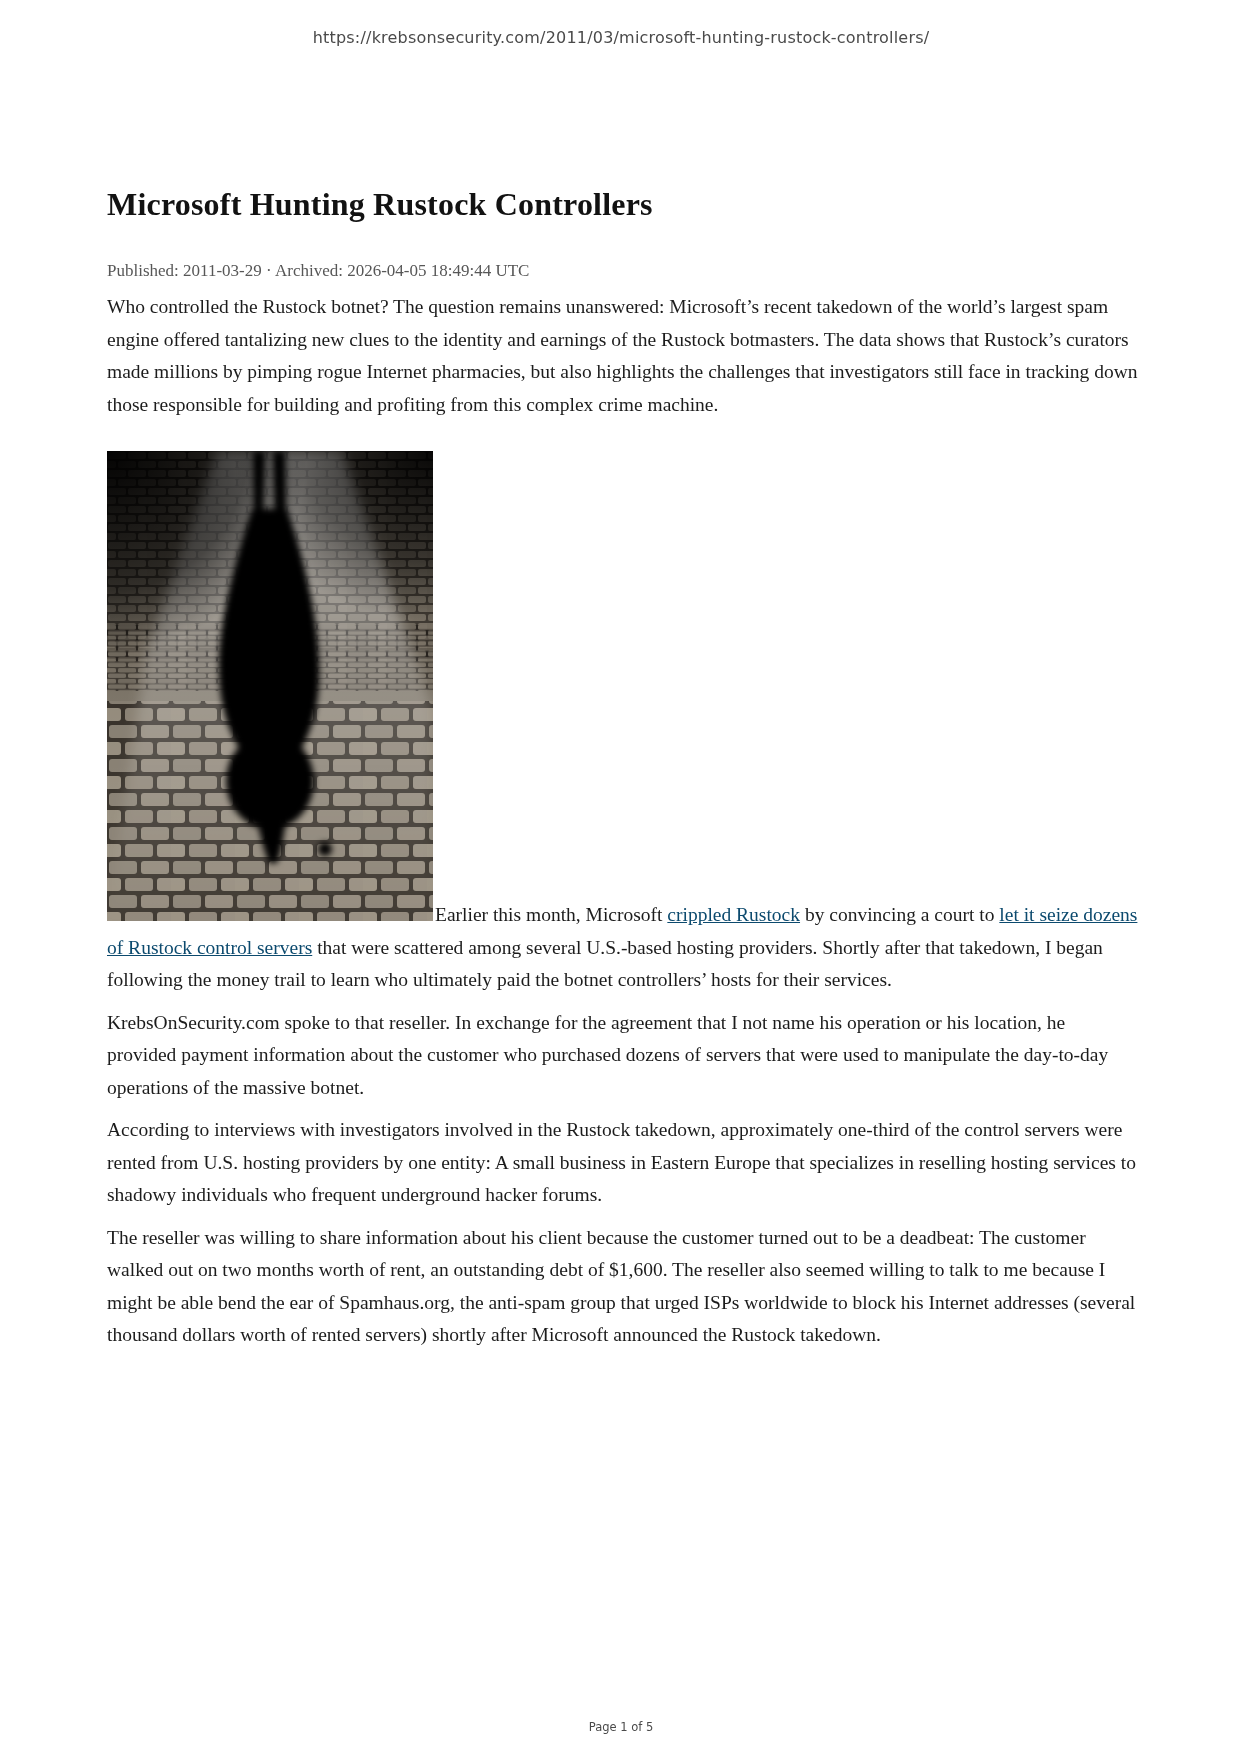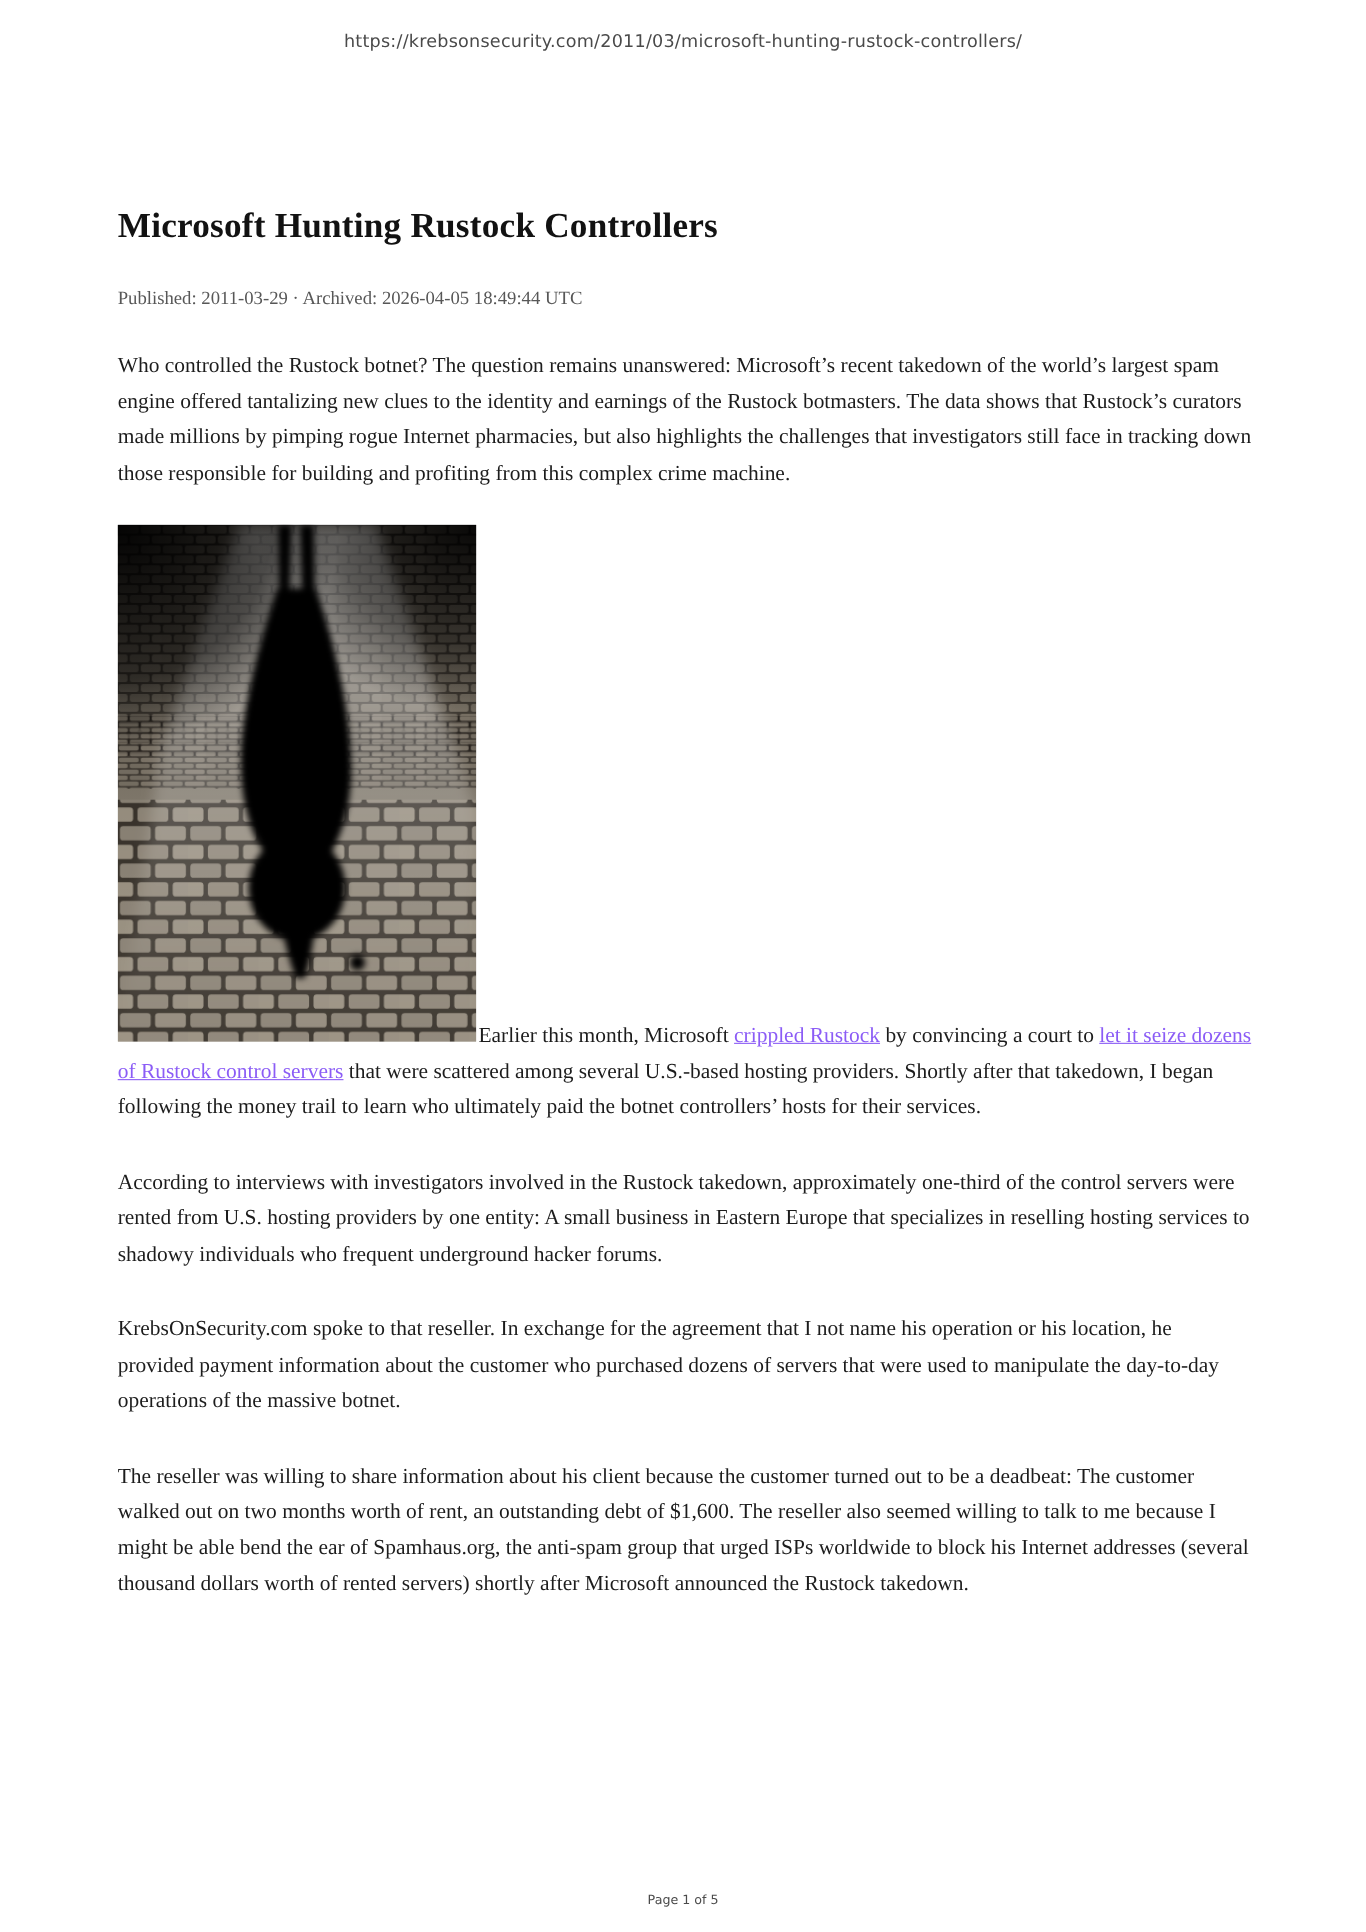--- a/index.html
+++ b/index.html
@@ -44,36 +44,36 @@
     font-weight: bold;
     color: #121212;
     letter-spacing: 0.2px;
   }
   .article-meta {
     margin-top: 38px;
     font-size: 17px;
     color: #575757;
   }
   p.body-text {
-    margin-top: 36px;
+    margin-top: 10px;
     font-size: 19.5px;
     line-height: 32.5px;
     color: #1c1c1c;
   }
   p.photo-paragraph { margin-top: 30px; }
   .photo-frame {
     display: inline-block;
     width: 326px;
     height: 470px;
     vertical-align: baseline;
     margin-right: 2px;
   }
   .photo-frame svg { display: block; width: 326px; height: 470px; }
   a.inline-link {
-    color: #8b5cf6;
+    color: #0c4a6e;
     text-decoration: underline;
     cursor: pointer;
   }
   .bold { font-weight: normal; }
 </style>
 </head>
 <body>
 
 <div class="chrome-header">https://krebsonsecurity.com/2011/03/microsoft-hunting-rustock-controllers/</div>
 
@@ -147,21 +147,21 @@
         <path d="M146,0 L158,0 L156,62 L147,64 Z"></path>
         <path d="M166,0 L178,0 L179,62 L168,64 Z"></path>
         <path d="M145,58 C128,110 112,170 112,215 C112,255 122,285 138,305 L190,305 C206,280 214,250 212,210 C210,160 196,104 180,58 Z"></path>
         <ellipse cx="163" cy="330" rx="44" ry="48"></ellipse>
         <path d="M150,370 C155,392 158,402 162,412 L170,412 C174,400 176,390 179,370 Z"></path>
         <circle cx="218" cy="398" r="7"></circle>
       </g>
     </svg></span><span>Earlier this month, Microsoft </span><a class="inline-link">crippled Rustock</a><span> by convincing a court to </span><a class="inline-link">let it seize dozens of Rustock control servers</a><span> that were scattered among several U.S.-based hosting providers. Shortly after that takedown, I began following the money trail to learn who ultimately paid the botnet controllers’ hosts for their services.</span>
   </p>
 
+  <p class="body-text">KrebsOnSecurity.com spoke to that reseller. In exchange for the agreement that I not name his operation or his location, he provided payment information about the customer who purchased dozens of servers that were used to manipulate the day-to-day operations of the massive botnet.</p>
+
   <p class="body-text">According to interviews with investigators involved in the Rustock takedown, approximately one-third of the control servers were rented from U.S. hosting providers by one entity: A small business in Eastern Europe that specializes in reselling hosting services to shadowy individuals who frequent underground hacker forums.</p>
-
-  <p class="body-text">KrebsOnSecurity.com spoke to that reseller. In exchange for the agreement that I not name his operation or his location, he provided payment information about the customer who purchased dozens of servers that were used to manipulate the day-to-day operations of the massive botnet.</p>
 
   <p class="body-text"><span>The reseller was willing to share information about his client because the customer turned out to be a deadbeat: The customer walked out on two months worth of rent, an outstanding debt of $1,600. The reseller also seemed willing to talk to me because I might be able bend the ear of </span><span class="bold">Spamhaus.org</span><span>, the anti-spam group that urged ISPs worldwide to block his Internet addresses (several thousand dollars worth of rented servers) shortly after Microsoft announced the Rustock takedown.</span></p>
 
 </div>
 
 <div class="chrome-footer">Page 1 of 5</div>
 
 </body></html>

